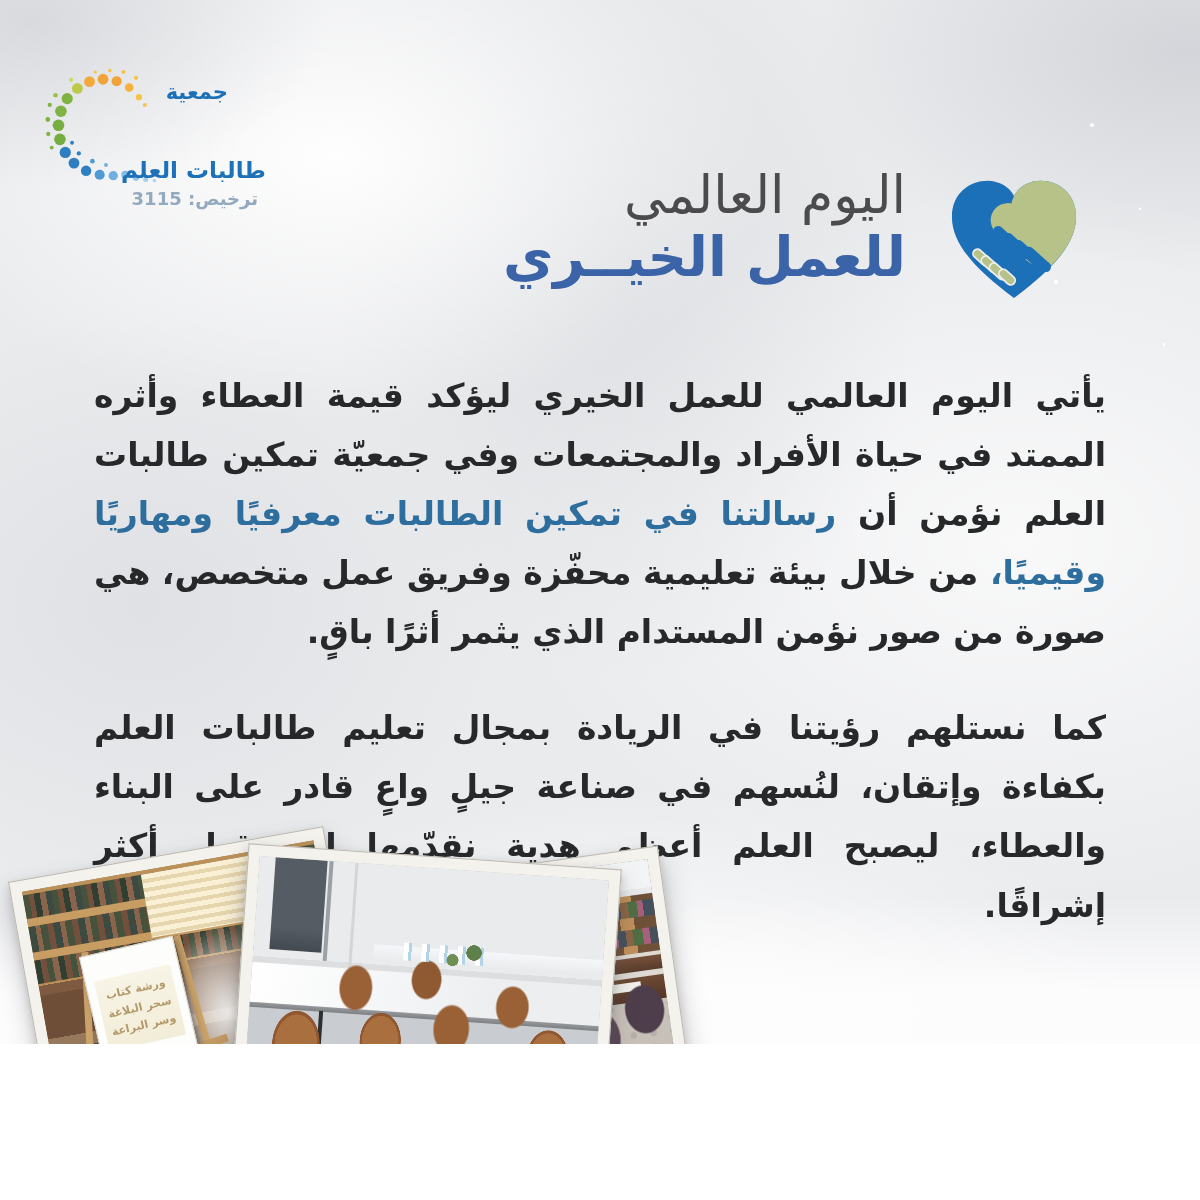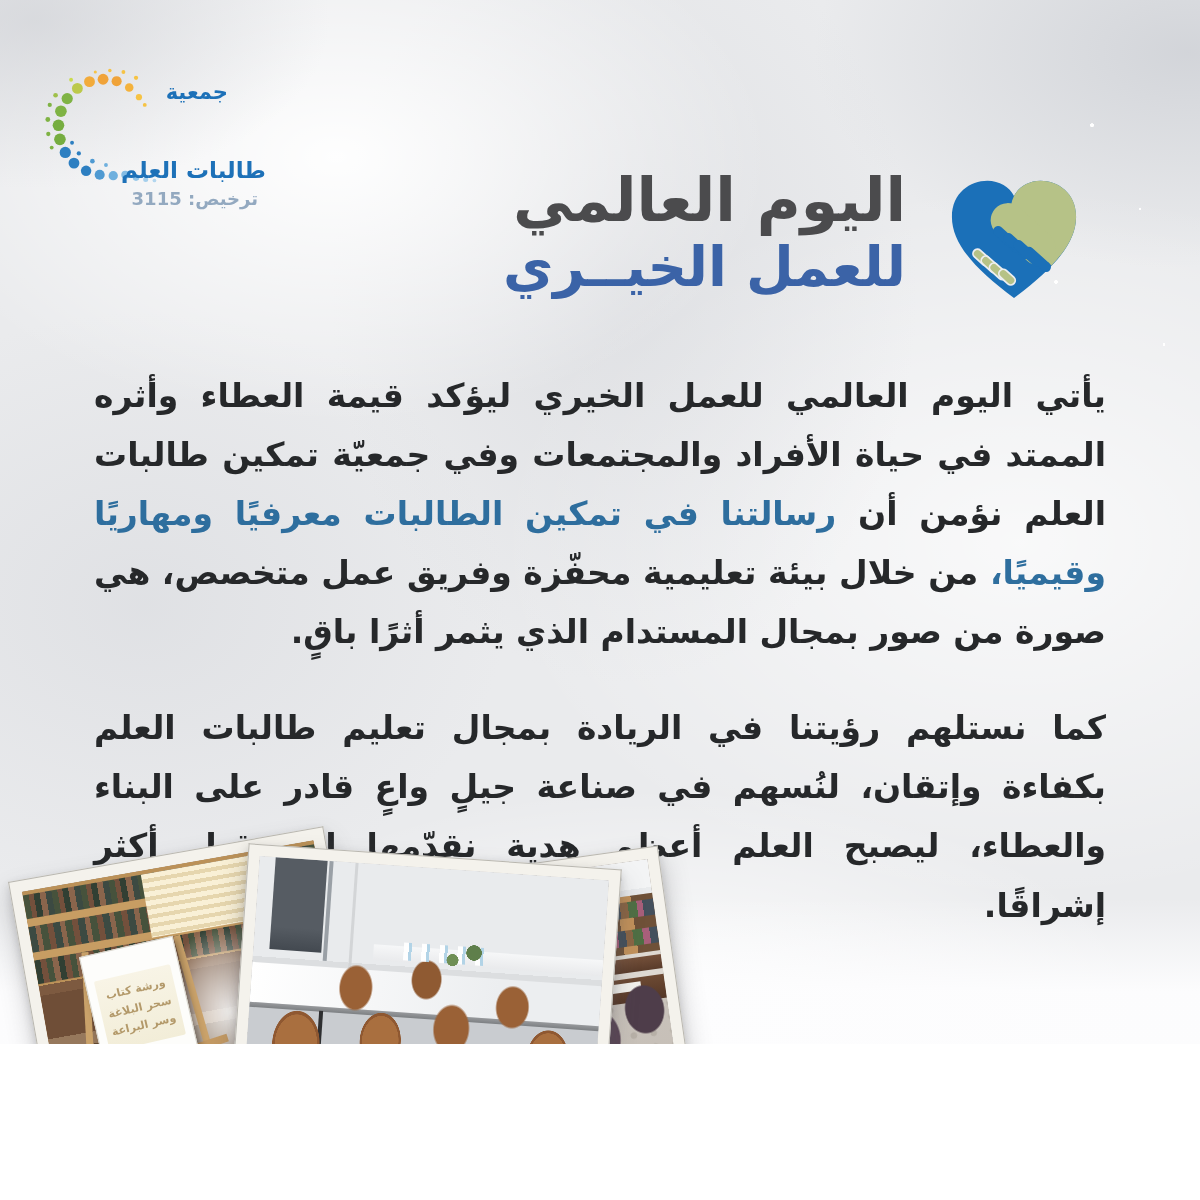--- a/index.html
+++ b/index.html
@@ -24,21 +24,21 @@
   
   .logo{position:absolute;left:40px;top:58px;width:232px;height:172px;}
   .logo svg{position:absolute;left:2px;top:8px;width:126px;height:136px;}
   .l-small{position:absolute;right:44px;top:22px;font-size:21px;font-weight:bold;color:#1d71b8;}
   .l-main {position:absolute;right:6px; top:34px;font-size:58px;font-weight:bold;color:#1d71b8;line-height:1.05;}
   .l-sub  {position:absolute;right:6px; top:99px;font-size:23px;font-weight:bold;color:#1d71b8;text-align:center;}
   .l-lic  {position:absolute;right:14px;top:130px;font-size:18px;font-weight:bold;color:#93a9c0;}
   
   .heart{position:absolute;top:168px;right:110px;width:152px;height:146px;}
   .title{position:absolute;top:164px;right:294px;text-align:right;direction:rtl;}
-  .t1{font-size:60px;font-weight:700;color:#4b4b4d;line-height:1.2;}
+  .t1{font-size:52px;font-weight:400;color:#4b4b4d;line-height:1.2;}
   .t2{font-size:55px;font-weight:800;color:#3b63a7;line-height:1.15;}
   
   .body-text{position:absolute;left:94px;right:94px;top:366px;direction:rtl;
      text-align:justify;text-align-last:right;font-size:33px;font-weight:bold;
      color:#26282a;line-height:1.79;}
   .body-text p{margin:0;}
   .body-text p + p{margin-top:37px;}
   .hl{color:#2e6e9e;}
   
   .polaroid{position:absolute;background:#f4f2ec;border:1px solid #b9b7b0;
@@ -198,21 +198,21 @@
       <rect x="44" y="68" width="7" height="16" rx="3.5" transform="rotate(-48 47.5 76)"></rect>
       <rect x="51" y="73" width="7" height="15" rx="3.5" transform="rotate(-48 54.5 80.5)"></rect>
     </g>
   </svg>
   <div class="title">
     <div class="t1">اليوم العالمي</div>
     <div class="t2">للعمل الخيــري</div>
   </div>
 
   <div class="body-text">
-    <p><span>يأتي اليوم العالمي للعمل الخيري ليؤكد قيمة العطاء وأثره الممتد في حياة الأفراد والمجتمعات وفي جمعيّة تمكين طالبات العلم نؤمن أن </span><span class="hl">رسالتنا في تمكين الطالبات معرفيًا ومهاريًا وقيميًا،</span><span> من خلال بيئة تعليمية محفّزة وفريق عمل متخصص، هي صورة من صور بمجال المستدام الذي يثمر أثرًا باقٍ.</span></p>
+    <p><span>يأتي اليوم العالمي للعمل الخيري ليؤكد قيمة العطاء وأثره الممتد في حياة الأفراد والمجتمعات وفي جمعيّة تمكين طالبات العلم نؤمن أن </span><span class="hl">رسالتنا في تمكين الطالبات معرفيًا ومهاريًا وقيميًا،</span><span> من خلال بيئة تعليمية محفّزة وفريق عمل متخصص، هي صورة من صور نؤمن المستدام الذي يثمر أثرًا باقٍ.</span></p>
     <p>كما نستلهم رؤيتنا في الريادة بمجال تعليم طالبات العلم بكفاءة وإتقان، لنُسهم في صناعة جيلٍ واعٍ قادر على البناء والعطاء، ليصبح العلم أعظم هدية نقدّمها لمستقبل أكثر إشراقًا.</p>
   </div>
 
   <div class="polaroid photo1">
     <div class="pic">
       <div class="scene s1"></div>
       <div class="easel-leg left"></div>
       <div class="easel-leg right"></div>
       <div class="easel-bar"></div>
       <div class="sign">

